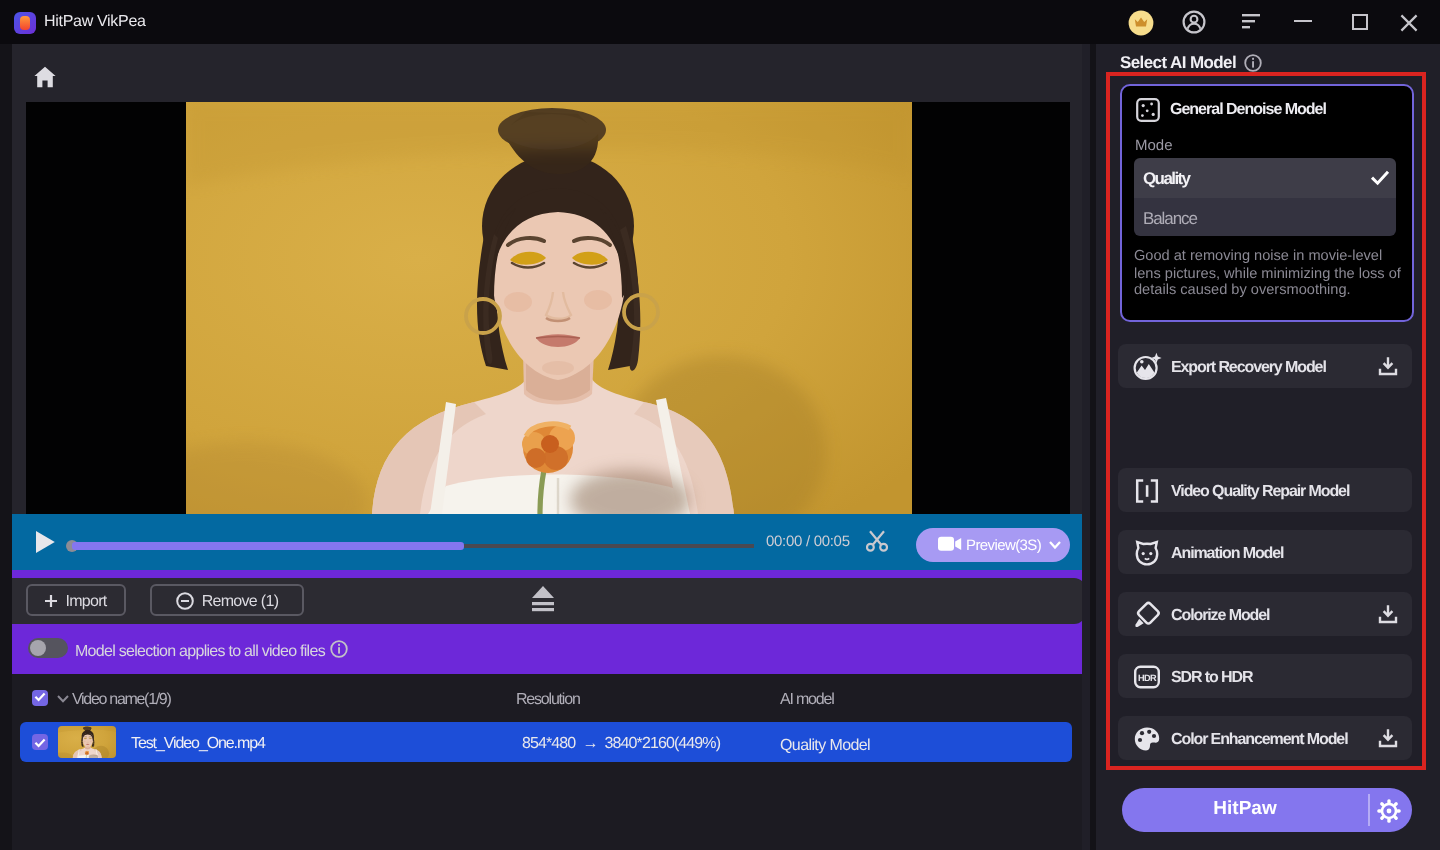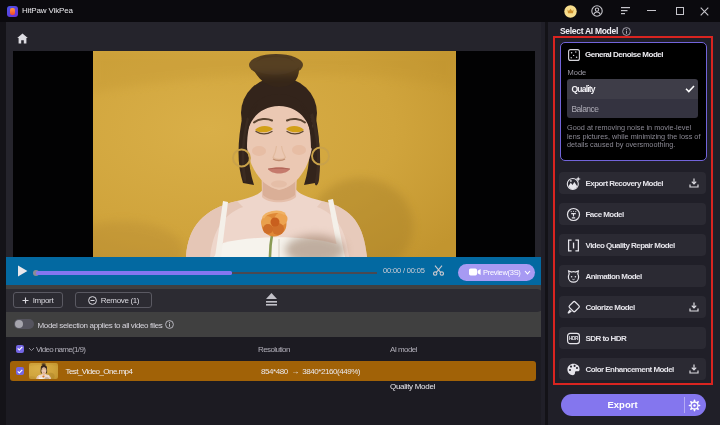--- a/index.html
+++ b/index.html
@@ -8,26 +8,26 @@
 
 #titlebar{left:0;top:0;width:720px;height:22px;background:#0b0a0e}
 #logo{left:7px;top:5.5px;width:11px;height:11px;border-radius:3px;background:linear-gradient(135deg,#4b55e8,#6d2fd6)}
 #logo i{position:absolute;left:3px;top:2px;width:5px;height:7px;border-radius:2px;background:linear-gradient(180deg,#ff9a3c,#f4442e)}
 #apptitle{left:22px;top:0;height:22px;line-height:22px;font-size:8px;color:#e9e8ec;letter-spacing:-0.15px}
 
 #leftstrip{left:0;top:22px;width:6px;height:403px;background:#141318}
 #leftarea{left:6px;top:22px;width:535px;height:403px;background:#25242c}
 #videoblack{left:7px;top:29px;width:522px;height:206px;background:#020203}
 #controls{left:0;top:235px;width:535px;height:28px;background:#0369a1}
-#panelrow{left:0;top:263px;width:535px;height:52px;background:#404040}
+#panelrow{left:0;top:263px;width:535px;height:52px;background:#6d28d9}
 #tablearea{left:0;top:315px;width:535px;height:88px;background:#1c1b22}
 
 .obtn{top:7px;height:16px;border:1px solid #5a5962;border-radius:3px;color:#dcdbe1;font-size:8px;letter-spacing:-0.35px;display:flex;align-items:center;justify-content:center;gap:4px}
 
-#row{left:4px;top:24px;width:526px;height:20px;background:#a16207;border-radius:3px}
+#row{left:4px;top:24px;width:526px;height:20px;background:#1d4ed8;border-radius:3px}
 .cb{width:8px;height:8px;background:#7466e4;border-radius:2px;display:flex;align-items:center;justify-content:center}
 
 #rightpanel{left:541px;top:22px;width:179px;height:403px;background:#201f28}
 #redbox{left:11.5px;top:13.5px;width:160px;height:349px;border:2.2px solid #d92420}
 #card{left:19px;top:20px;width:147px;height:119px;background:#000000;border:1.4px solid #7264da;border-radius:5px}
 .mitem{left:18px;width:146.5px;height:22px;background:#2b2a33;border-radius:4px;display:flex;align-items:center}
 .mlabel{font-size:8px;font-weight:bold;color:#e4e3e9;margin-left:4.5px;letter-spacing:-0.55px}
 .micon{width:15px;height:15px;margin-left:7px;flex:none}
 .dl{position:absolute;right:7px}
 #exportpill{left:20px;top:372px;width:144.5px;height:21.5px;background:#8476ee;border-radius:11px}
@@ -235,21 +235,21 @@
         <div class="abs cb" style="left:5.5px;top:6px">
           <svg width="6" height="5" viewBox="0 0 6 5">
               <path d="M0.7 2.4 L2.3 4 L5.3 0.8" fill="none" stroke="#fff" stroke-width="1.1"></path>
             </svg>
         </div>
         <svg class="abs" style="left:19px;top:2px;border-radius:2px" width="29" height="16" viewBox="0 0 363 206" id="thumb" preserveAspectRatio="none">
             <use href="#scene"></use>
           </svg>
         <div class="abs" style="left:55.5px;top:5.5px;font-size:8px;color:#f0eff4;letter-spacing:-0.55px">Test_Video_One.mp4</div>
         <div class="abs" style="left:251px;top:5.5px;font-size:8px;color:#e8e7ec;letter-spacing:-0.45px">854*480&nbsp; →&nbsp; 3840*2160(449%)</div>
-        <div class="abs" style="left:380px;top:21px;font-size:8px;color:#e8e7ec;letter-spacing:-0.3px">Quality Model</div>
+        <div class="abs" style="left:380px;top:7px;font-size:8px;color:#e8e7ec;letter-spacing:-0.3px">Quality Model</div>
       </div>
     </div>
   </div>
 
   <div class="abs" id="rightpanel">
       <div class="abs" style="left:4px;top:0;width:2.5px;height:403px;background:#131217"></div>
     <div class="abs" style="left:19px;top:3.5px;font-size:8.5px;font-weight:bold;color:#f0eff4;letter-spacing:-0.3px">Select AI Model</div>
     <svg class="abs" style="left:81px;top:5px" width="9" height="9" viewBox="0 0 9 9">
       <circle cx="4.5" cy="4.5" r="3.9" fill="none" stroke="#b0aeb8" stroke-width="0.9"></circle>
       <rect x="4.05" y="3.6" width="0.95" height="3.2" fill="#b0aeb8"></rect>
@@ -286,30 +286,20 @@
       <path d="M1 6.4 V9 H9 V6.4" stroke="#dddce2" stroke-width="1.2" fill="none"></path>
     </svg>
         <svg class="micon" viewBox="0 0 15 15">
       <circle cx="6.8" cy="8" r="5.5" fill="none" stroke="#e6e5eb" stroke-width="1.1"></circle>
       <path d="M2.4 10.2 L4.8 6.8 L6.5 9 L8.4 6 L11.2 10.2 C10.2 12.2 8.7 13 6.8 13 C4.9 13 3.4 12.2 2.4 10.2 Z" fill="#e6e5eb"></path>
       <circle cx="4.9" cy="4.9" r="0.9" fill="#e6e5eb"></circle>
       <path d="M12.2 0.4 L12.9 2.3 L14.8 3 L12.9 3.7 L12.2 5.6 L11.5 3.7 L9.6 3 L11.5 2.3 Z" fill="#e6e5eb"></path>
     </svg>
         <span class="mlabel">Export Recovery Model</span>
       </div>
-    <div class="abs mitem" style="top:181px" id="mi2">
-        <svg class="micon" viewBox="0 0 15 15">
-      <circle cx="7.5" cy="7.5" r="6" fill="none" stroke="#e6e5eb" stroke-width="1.2"></circle>
-      <circle cx="5.2" cy="4.6" r="0.55" fill="#e6e5eb"></circle>
-          <circle cx="7.5" cy="4.2" r="0.55" fill="#e6e5eb"></circle>
-          <circle cx="9.8" cy="4.6" r="0.55" fill="#e6e5eb"></circle>
-      <path d="M5.2 6.6 L9.8 6.6 M7.5 6.6 L7.5 9.6 M5.8 10.8 L9.2 10.8" stroke="#e6e5eb" stroke-width="1.15" fill="none"></path>
-    </svg>
-        <span class="mlabel">Face Model</span>
-      </div>
     <div class="abs mitem" style="top:212px" id="mi3">
         <svg class="micon" viewBox="0 0 15 15">
       <path d="M5.6 2.2 H2.6 V12.8 H5.6 M9.4 2.2 H12.4 V12.8 H9.4" fill="none" stroke="#e6e5eb" stroke-width="1.25"></path>
       <rect x="6.9" y="4.6" width="1.3" height="5.8" fill="#e6e5eb"></rect>
     </svg>
         <span class="mlabel">Video Quality Repair Model</span>
       </div>
     <div class="abs mitem" style="top:243px" id="mi4">
         <svg class="micon" viewBox="0 0 15 15">
       <path d="M3.2 5 L2.6 2 L5.6 3 C6.2 2.8 8.8 2.8 9.4 3 L12.4 2 L11.8 5 C12.4 6 12.6 7 12.6 8 C12.6 11.2 10.3 13.2 7.5 13.2 C4.7 13.2 2.4 11.2 2.4 8 C2.4 7 2.6 6 3.2 5 Z" fill="none" stroke="#e6e5eb" stroke-width="1.2"></path>
@@ -346,21 +336,21 @@
       <path d="M7.5 1.8 C11 1.8 13.6 4.2 13.6 7.2 C13.6 9 12.4 9.6 11 9.3 C9.8 9.05 9 9.4 9 10.6 C9 11.8 8.6 13.2 7 13.2 C3.9 13.2 1.4 10.6 1.4 7.5 C1.4 4.3 4.1 1.8 7.5 1.8 Z" fill="#e6e5eb"></path>
       <circle cx="5" cy="4.6" r="1.05" fill="#2b2a33"></circle>
           <circle cx="8.6" cy="3.9" r="1.05" fill="#2b2a33"></circle>
       <circle cx="11" cy="6" r="1.05" fill="#2b2a33"></circle>
           <circle cx="4" cy="8" r="1.05" fill="#2b2a33"></circle>
     </svg>
         <span class="mlabel">Color Enhancement Model</span>
       </div>
 
     <div class="abs" id="exportpill">
-      <div class="abs" style="left:0;top:0;width:123px;height:21.5px;text-align:center;line-height:21.5px;font-size:9.5px;font-weight:bold;color:#fff">Export</div>
+      <div class="abs" style="left:0;top:0;width:123px;height:21.5px;text-align:center;line-height:21.5px;font-size:9.5px;font-weight:bold;color:#fff">HitPaw</div>
       <div class="abs" style="left:123px;top:3px;width:1px;height:15.5px;background:rgba(255,255,255,0.4)"></div>
       <svg class="abs" style="left:127px;top:4.5px" width="13" height="13" viewBox="0 0 13 13" id="gear">
           <rect x="5.65" y="0.6" width="1.7" height="2.4" rx="0.8" fill="#fff" transform="rotate(0 6.5 6.5)"></rect>
           <rect x="5.65" y="0.6" width="1.7" height="2.4" rx="0.8" fill="#fff" transform="rotate(45 6.5 6.5)"></rect>
           <rect x="5.65" y="0.6" width="1.7" height="2.4" rx="0.8" fill="#fff" transform="rotate(90 6.5 6.5)"></rect>
           <rect x="5.65" y="0.6" width="1.7" height="2.4" rx="0.8" fill="#fff" transform="rotate(135 6.5 6.5)"></rect>
           <rect x="5.65" y="0.6" width="1.7" height="2.4" rx="0.8" fill="#fff" transform="rotate(180 6.5 6.5)"></rect>
           <rect x="5.65" y="0.6" width="1.7" height="2.4" rx="0.8" fill="#fff" transform="rotate(225 6.5 6.5)"></rect>
           <rect x="5.65" y="0.6" width="1.7" height="2.4" rx="0.8" fill="#fff" transform="rotate(270 6.5 6.5)"></rect>
           <rect x="5.65" y="0.6" width="1.7" height="2.4" rx="0.8" fill="#fff" transform="rotate(315 6.5 6.5)"></rect>

